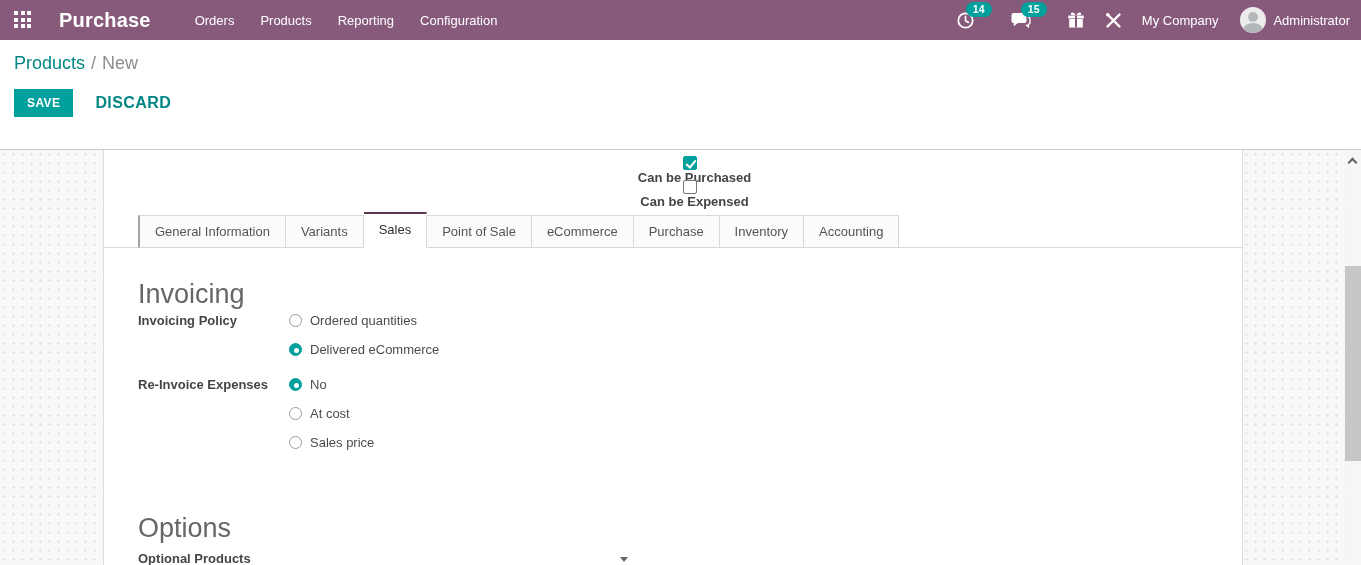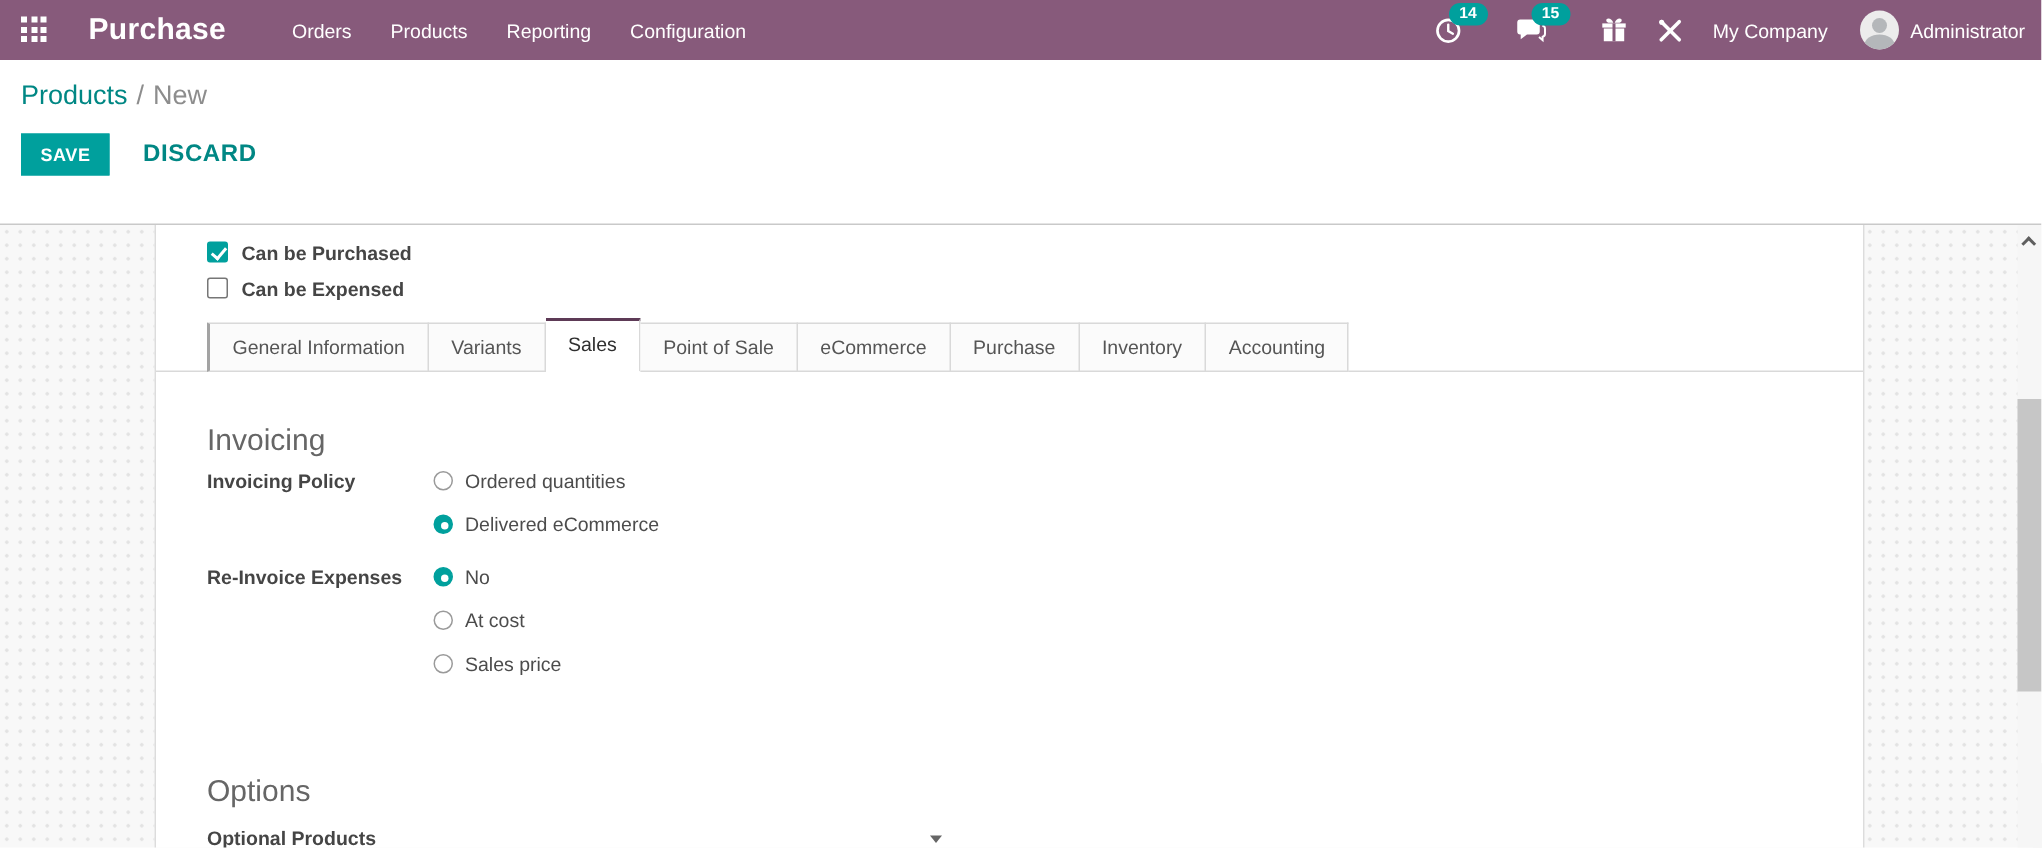--- a/index.html
+++ b/index.html
@@ -40,35 +40,35 @@
   .btn-discard { background:none; border:1px solid transparent; color:#008784; font-size:16px; font-weight:bold;
     padding:6px 12px; margin-left:9px; letter-spacing:.4px; cursor:pointer; font-family:inherit; }
 
   
   .content { position:relative; height:438px; background-color:#f8f8f8;
     background-image:radial-gradient(#e2e2e2 1px, rgba(0,0,0,0) 1.1px); background-size:9px 9px; }
   .sheet { position:absolute; left:103px; top:0; width:1140px; height:100%; background:#fff;
     border-left:1px solid #dcdcdc; border-right:1px solid #dcdcdc; overflow:hidden; }
 
   .cb-group { margin:6px 0 0 34px; }
-  .cb-row { display:flex; align-items:center; height:24px; cursor:pointer; }
+  .cb-row { display:flex; align-items:center; height:24px; cursor:pointer;flex-direction:column; }
   .cb { width:14px; height:14px; border:1px solid #767676; border-radius:2px; background:#fff; position:relative; flex:none; }
   .cb.checked { background:#00A09D; border-color:#00A09D; }
   .cb.checked::after { content:""; position:absolute; left:4px; top:1px; width:4px; height:8px;
     border:solid #fff; border-width:0 2px 2px 0; transform:rotate(40deg); }
   .cb-label { margin-left:9px; font-weight:bold; color:#454545; }
 
   .tabs { display:flex; align-items:flex-end; margin-top:8px; padding-left:34px; border-bottom:1px solid #d9d9d9; }
   .tab { padding:8px 15px; color:#555; background:#fbfbfb; border:1px solid #d9d9d9; border-left:none;
     margin-bottom:-1px; cursor:pointer; white-space:nowrap; }
   .tab:first-child { border-left:2px solid #a3a3a3; }
   .tab.active { background:#fff; border-top:2px solid #5d3a56; border-bottom:1px solid #fff;
     color:#2f2f2f; padding:8px 15px 10px; }
 
-  .section-title { font-size:20px; font-weight:normal; color:#666; margin:35px 0 0 34px; line-height:23px; }
+  .section-title { font-size:27px; font-weight:normal; color:#666; margin:35px 0 0 34px; line-height:23px; }
   .form-row { display:flex; margin-left:34px; }
   .row-label { width:151px; flex:none; font-weight:bold; color:#454545; padding-top:7px; }
   .opt-row { display:flex; align-items:center; height:29px; cursor:pointer; }
   .radio { width:13px; height:13px; border-radius:50%; border:1px solid #9a9a9a; background:#fff; position:relative; flex:none; }
   .radio.selected { background:#00A09D; border-color:#00A09D; }
   .radio.selected::after { content:""; position:absolute; left:4px; top:4px; width:5px; height:5px;
     border-radius:50%; background:#fff; }
   .opt-label { margin-left:8px; color:#4c4c4c; }
 
   .row-invoicing-policy { margin-top:0; }

